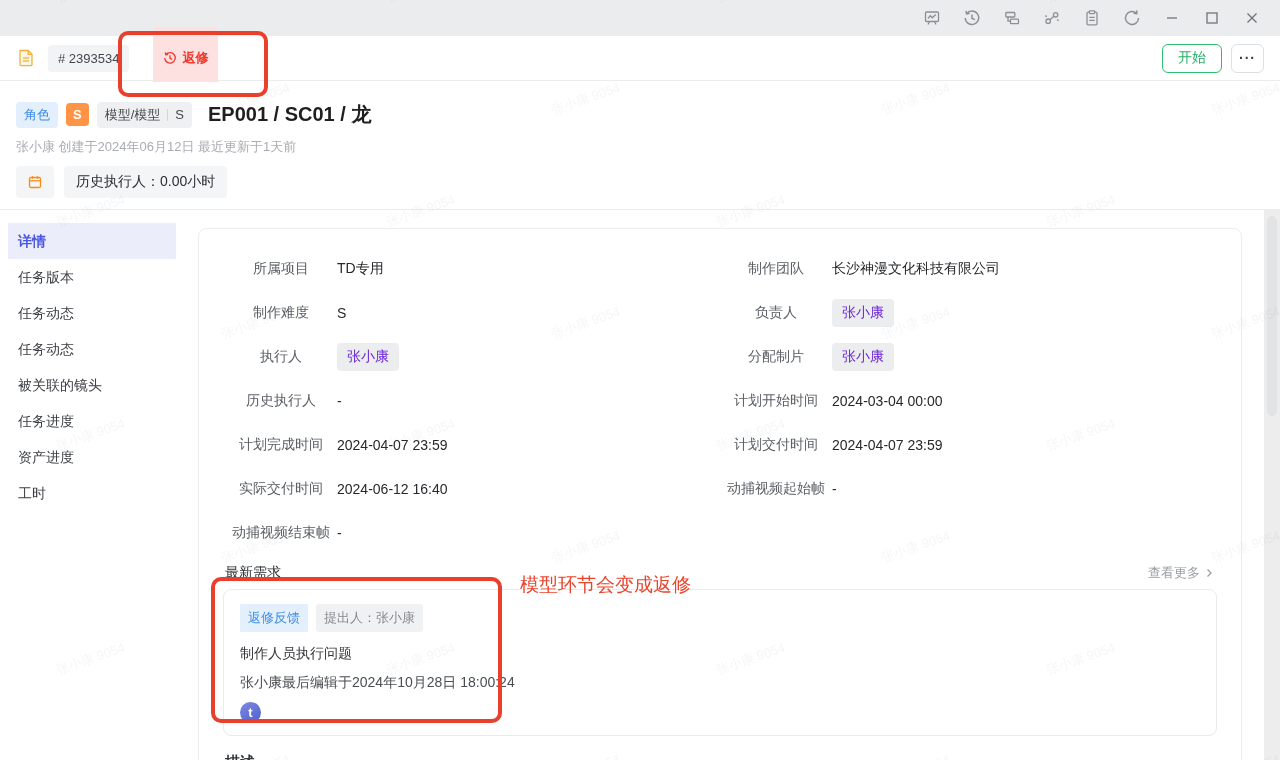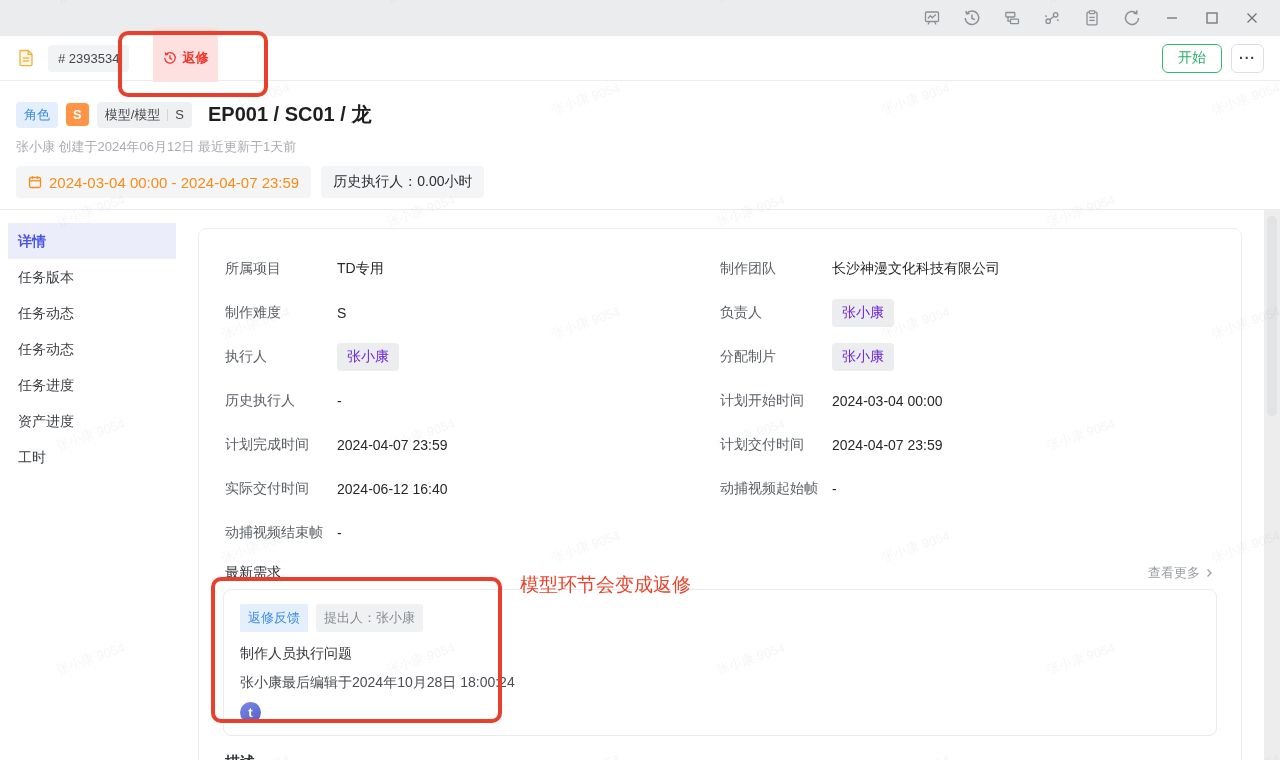--- a/index.html
+++ b/index.html
@@ -45,21 +45,21 @@
   .side-item { height:36px; line-height:36px; padding-left:10px; font-size:14px; color:#3a3d42;
                border-radius:1px; cursor:pointer; white-space:nowrap; }
   .side-item.active { background:#ecedfb; color:#4a56e2; font-weight:bold; }
 
   
   .card { position:absolute; top:228px; left:198px; width:1044px; height:600px; background:#fff;
           border:1px solid #ebedf0; border-radius:8px; }
   .fields { display:flex; padding:18px 26px 0; }
   .f-col { width:50%; }
   .f-row { height:44px; display:flex; align-items:center; }
-  .f-label { width:112px; flex-shrink:0; font-size:14px; color:#5c6066; }
+  .f-label { width:112px; flex-shrink:0; font-size:14px; color:#5c6066;text-align:center; }
   .f-value { font-size:14px; color:#26282b; }
   .f-tag { background:#ecedef; border-radius:4px; padding:5px 10px; color:#6d28d9; }
 
   .req-header { height:28px; margin-top:4px; padding:0 26px; display:flex; align-items:center;
                 justify-content:space-between; }
   .req-title { font-size:14px; color:#2b2e32; }
   .view-more { display:flex; align-items:center; gap:3px; font-size:13px; color:#9a9ea3; cursor:pointer; }
 
   .comment-card { margin:2px 24px 0; height:147px; border:1px solid #e9ebee; border-radius:8px; padding:14px 16px; }
   .cc-badges { display:flex; gap:8px; }
@@ -191,31 +191,31 @@
   </div>
   <div class="meta-line">张小康 创建于2024年06月12日 最近更新于1天前</div>
   <div class="pills-row">
     <span class="pill pill-date">
       <svg width="14" height="14" viewBox="0 0 14 14" fill="none" stroke="#fa8c16" stroke-width="1.3">
         <rect x="1.5" y="2.5" width="11" height="10" rx="1.5"></rect>
         <line x1="1.5" y1="5.8" x2="12.5" y2="5.8"></line>
         <line x1="4.5" y1="1.2" x2="4.5" y2="3.8"></line>
           <line x1="9.5" y1="1.2" x2="9.5" y2="3.8"></line>
       </svg>
-      <span>2024-03-04 00:00 - 2024-04-07 23:59</span>
     </span>
     <span class="pill">历史执行人：0.00小时</span>
   </div>
 </div>
 
 <div class="sidebar">
     <div class="side-item active">详情</div>
     <div class="side-item">任务版本</div>
     <div class="side-item">任务动态</div>
     <div class="side-item">任务动态</div>
+    <div class="side-item">被关联的镜头</div>
     <div class="side-item">任务进度</div>
     <div class="side-item">资产进度</div>
     <div class="side-item">工时</div>
   </div>
 
 <div class="card">
   <div class="fields">
     <div class="f-col">
         <div class="f-row">
           <span class="f-label">所属项目</span>

